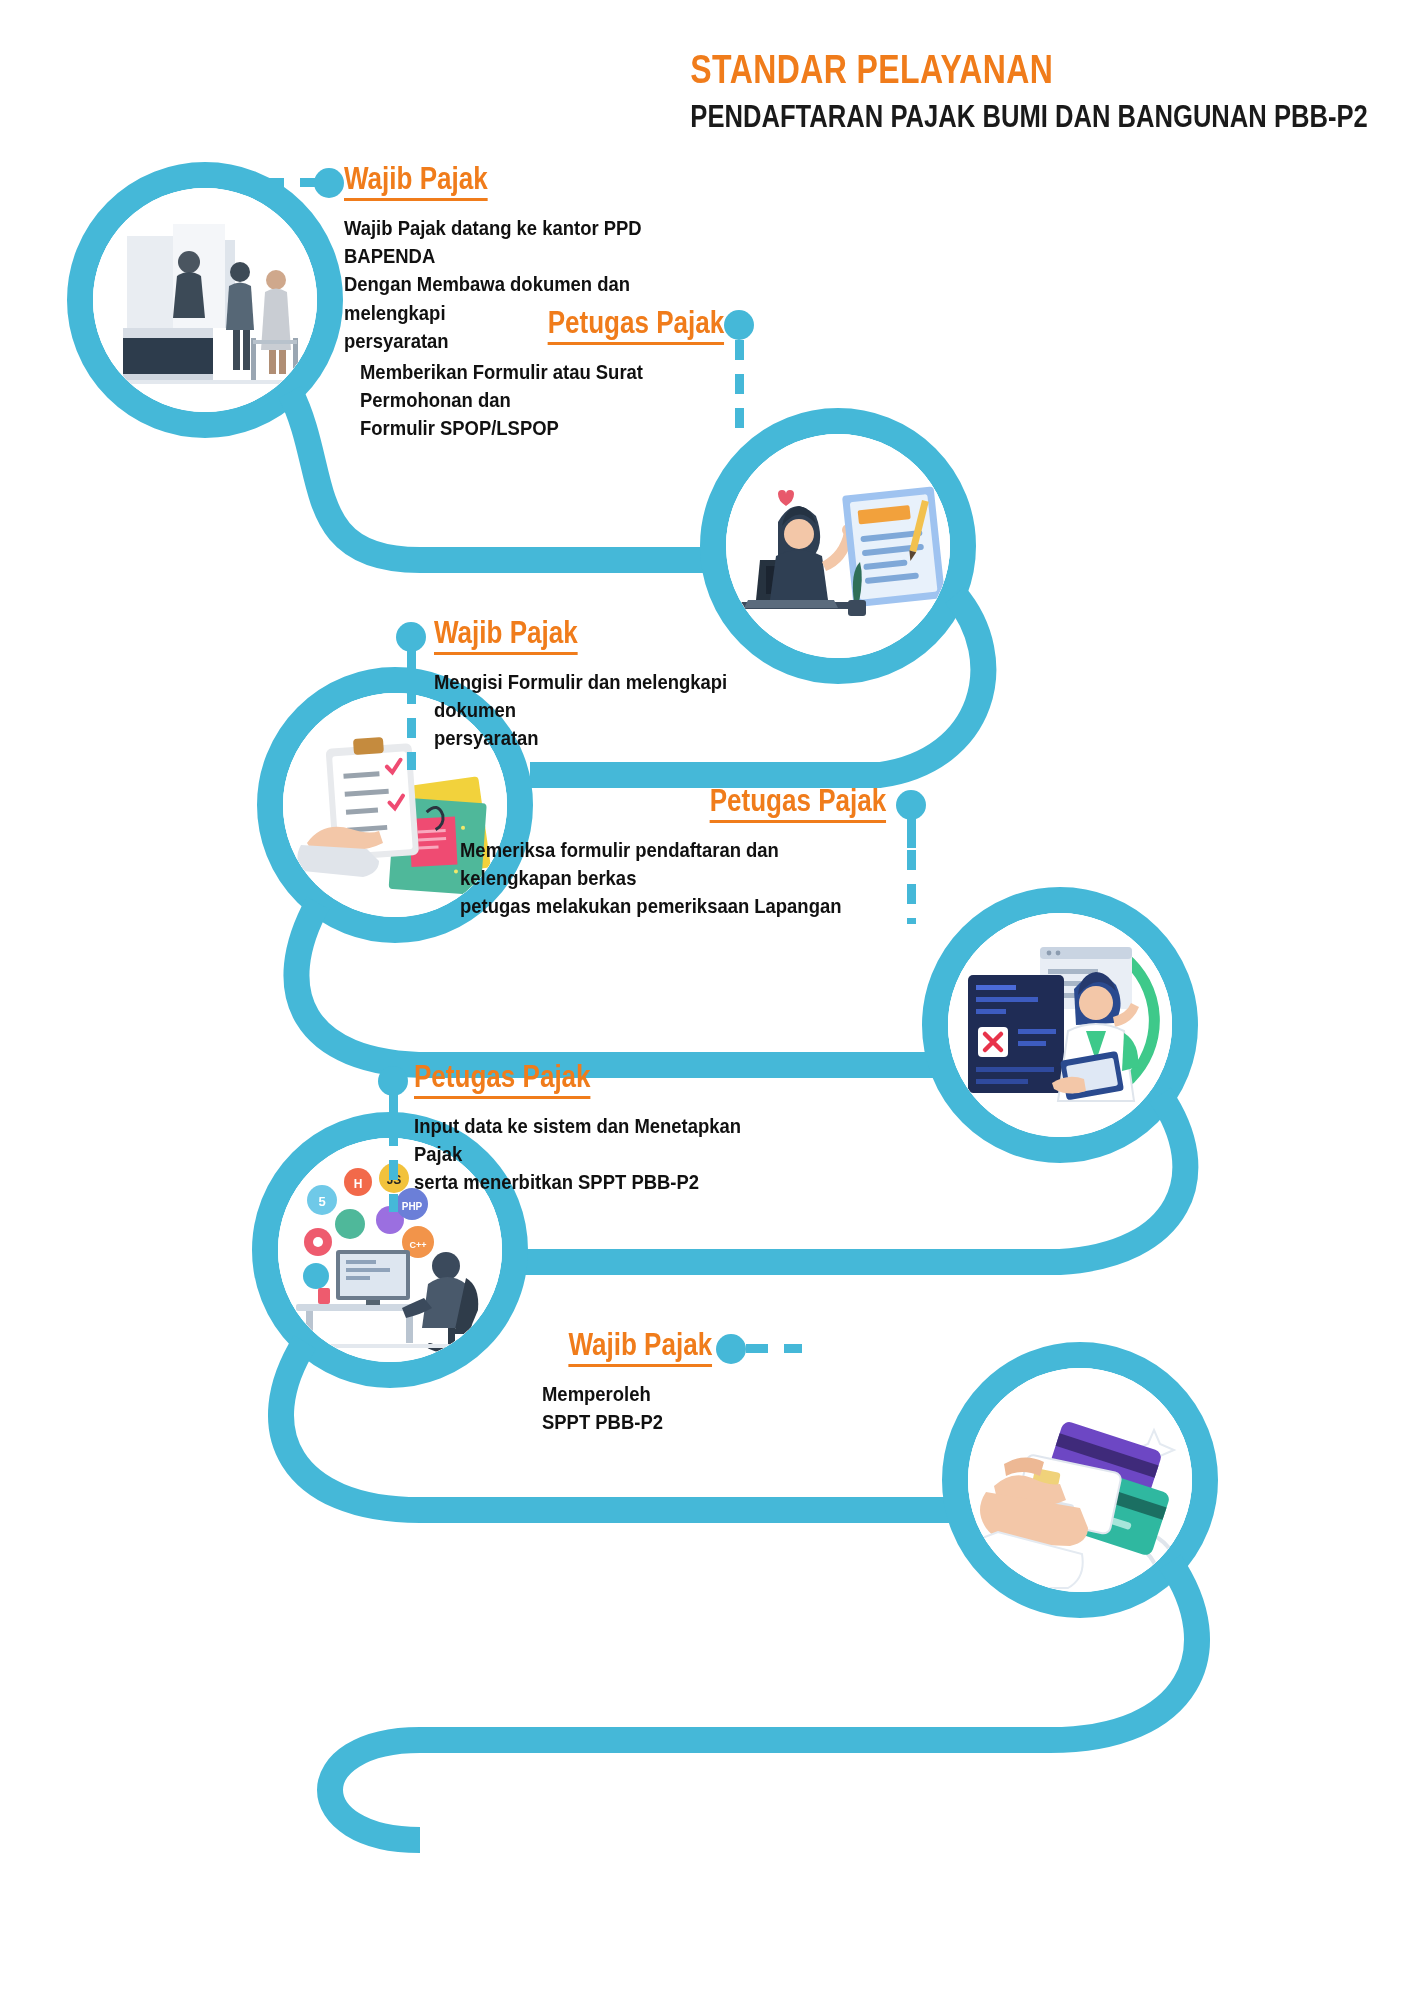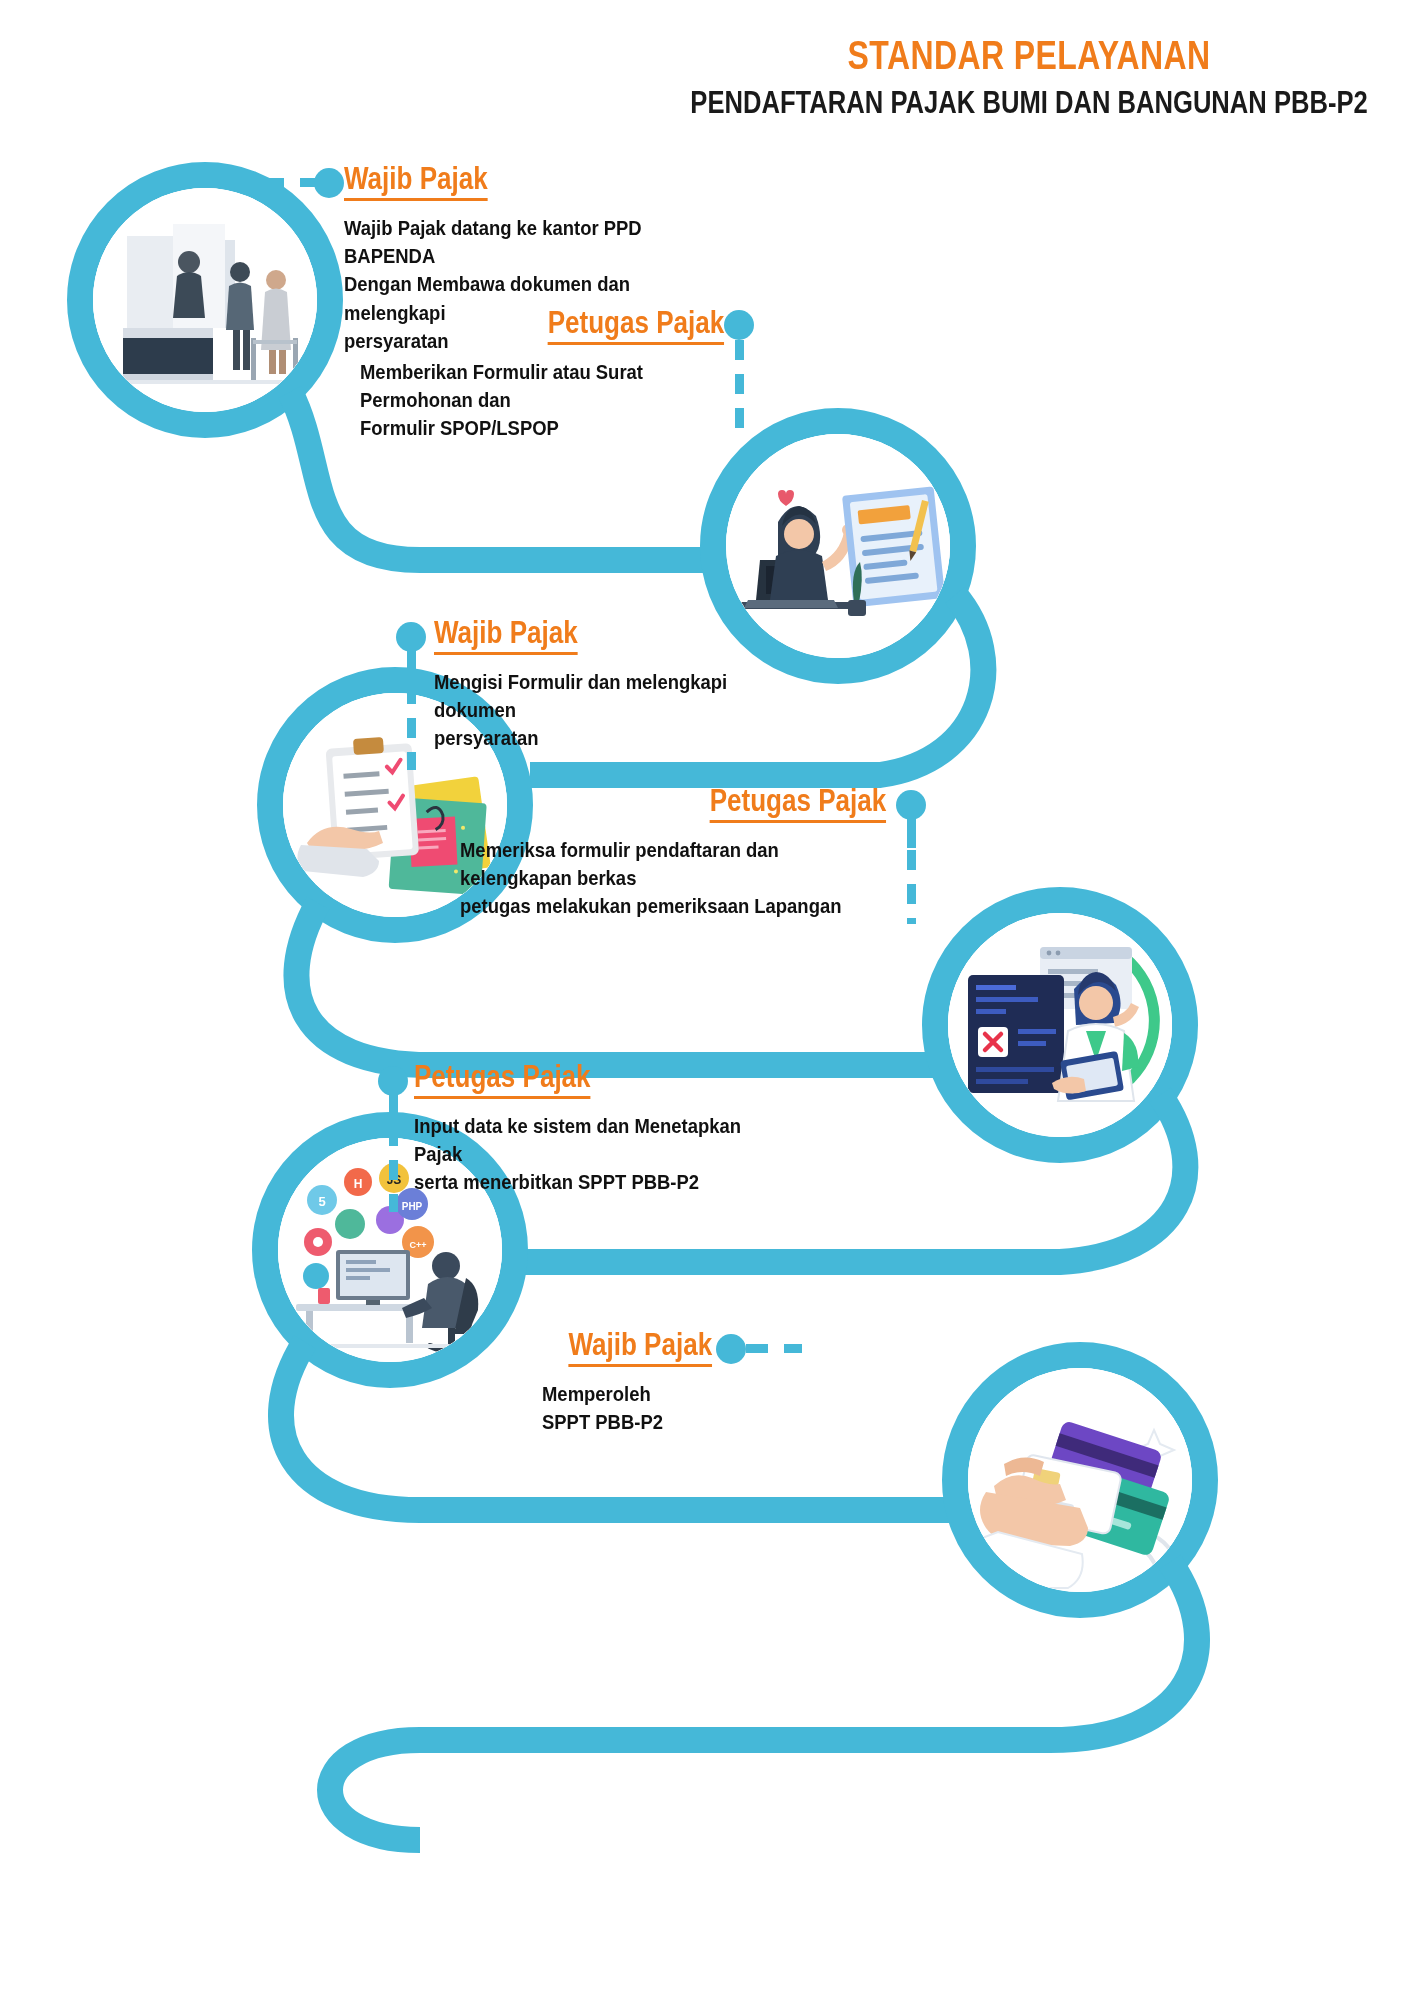--- a/index.html
+++ b/index.html
@@ -3,21 +3,21 @@
 <meta charset="utf-8">
 <style>
   html,body{margin:0;padding:0;}
   body{
     width:1414px;height:2000px;position:relative;background:#ffffff;
     font-family:"Liberation Sans", sans-serif;overflow:hidden;
   }
   #root{position:absolute;inset:0;}
 
   
-  .title-wrap{position:absolute;top:34px;right:46px;text-align:center;}
+  .title-wrap{position:absolute;top:48px;right:46px;text-align:left;}
   .title-main{
     font-family:"Liberation Sans", sans-serif;
     font-weight:bold;font-size:40px;letter-spacing:.5px;
     color:#F07C1B;line-height:1.05;
     transform:scaleX(.80);transform-origin:right center;white-space:nowrap;
   }
   .title-sub{
     font-family:"Liberation Sans", sans-serif;
     font-weight:bold;font-size:32px;color:#1a1a1a;line-height:1.15;margin-top:8px;
     transform:scaleX(.80);transform-origin:right center;white-space:nowrap;

